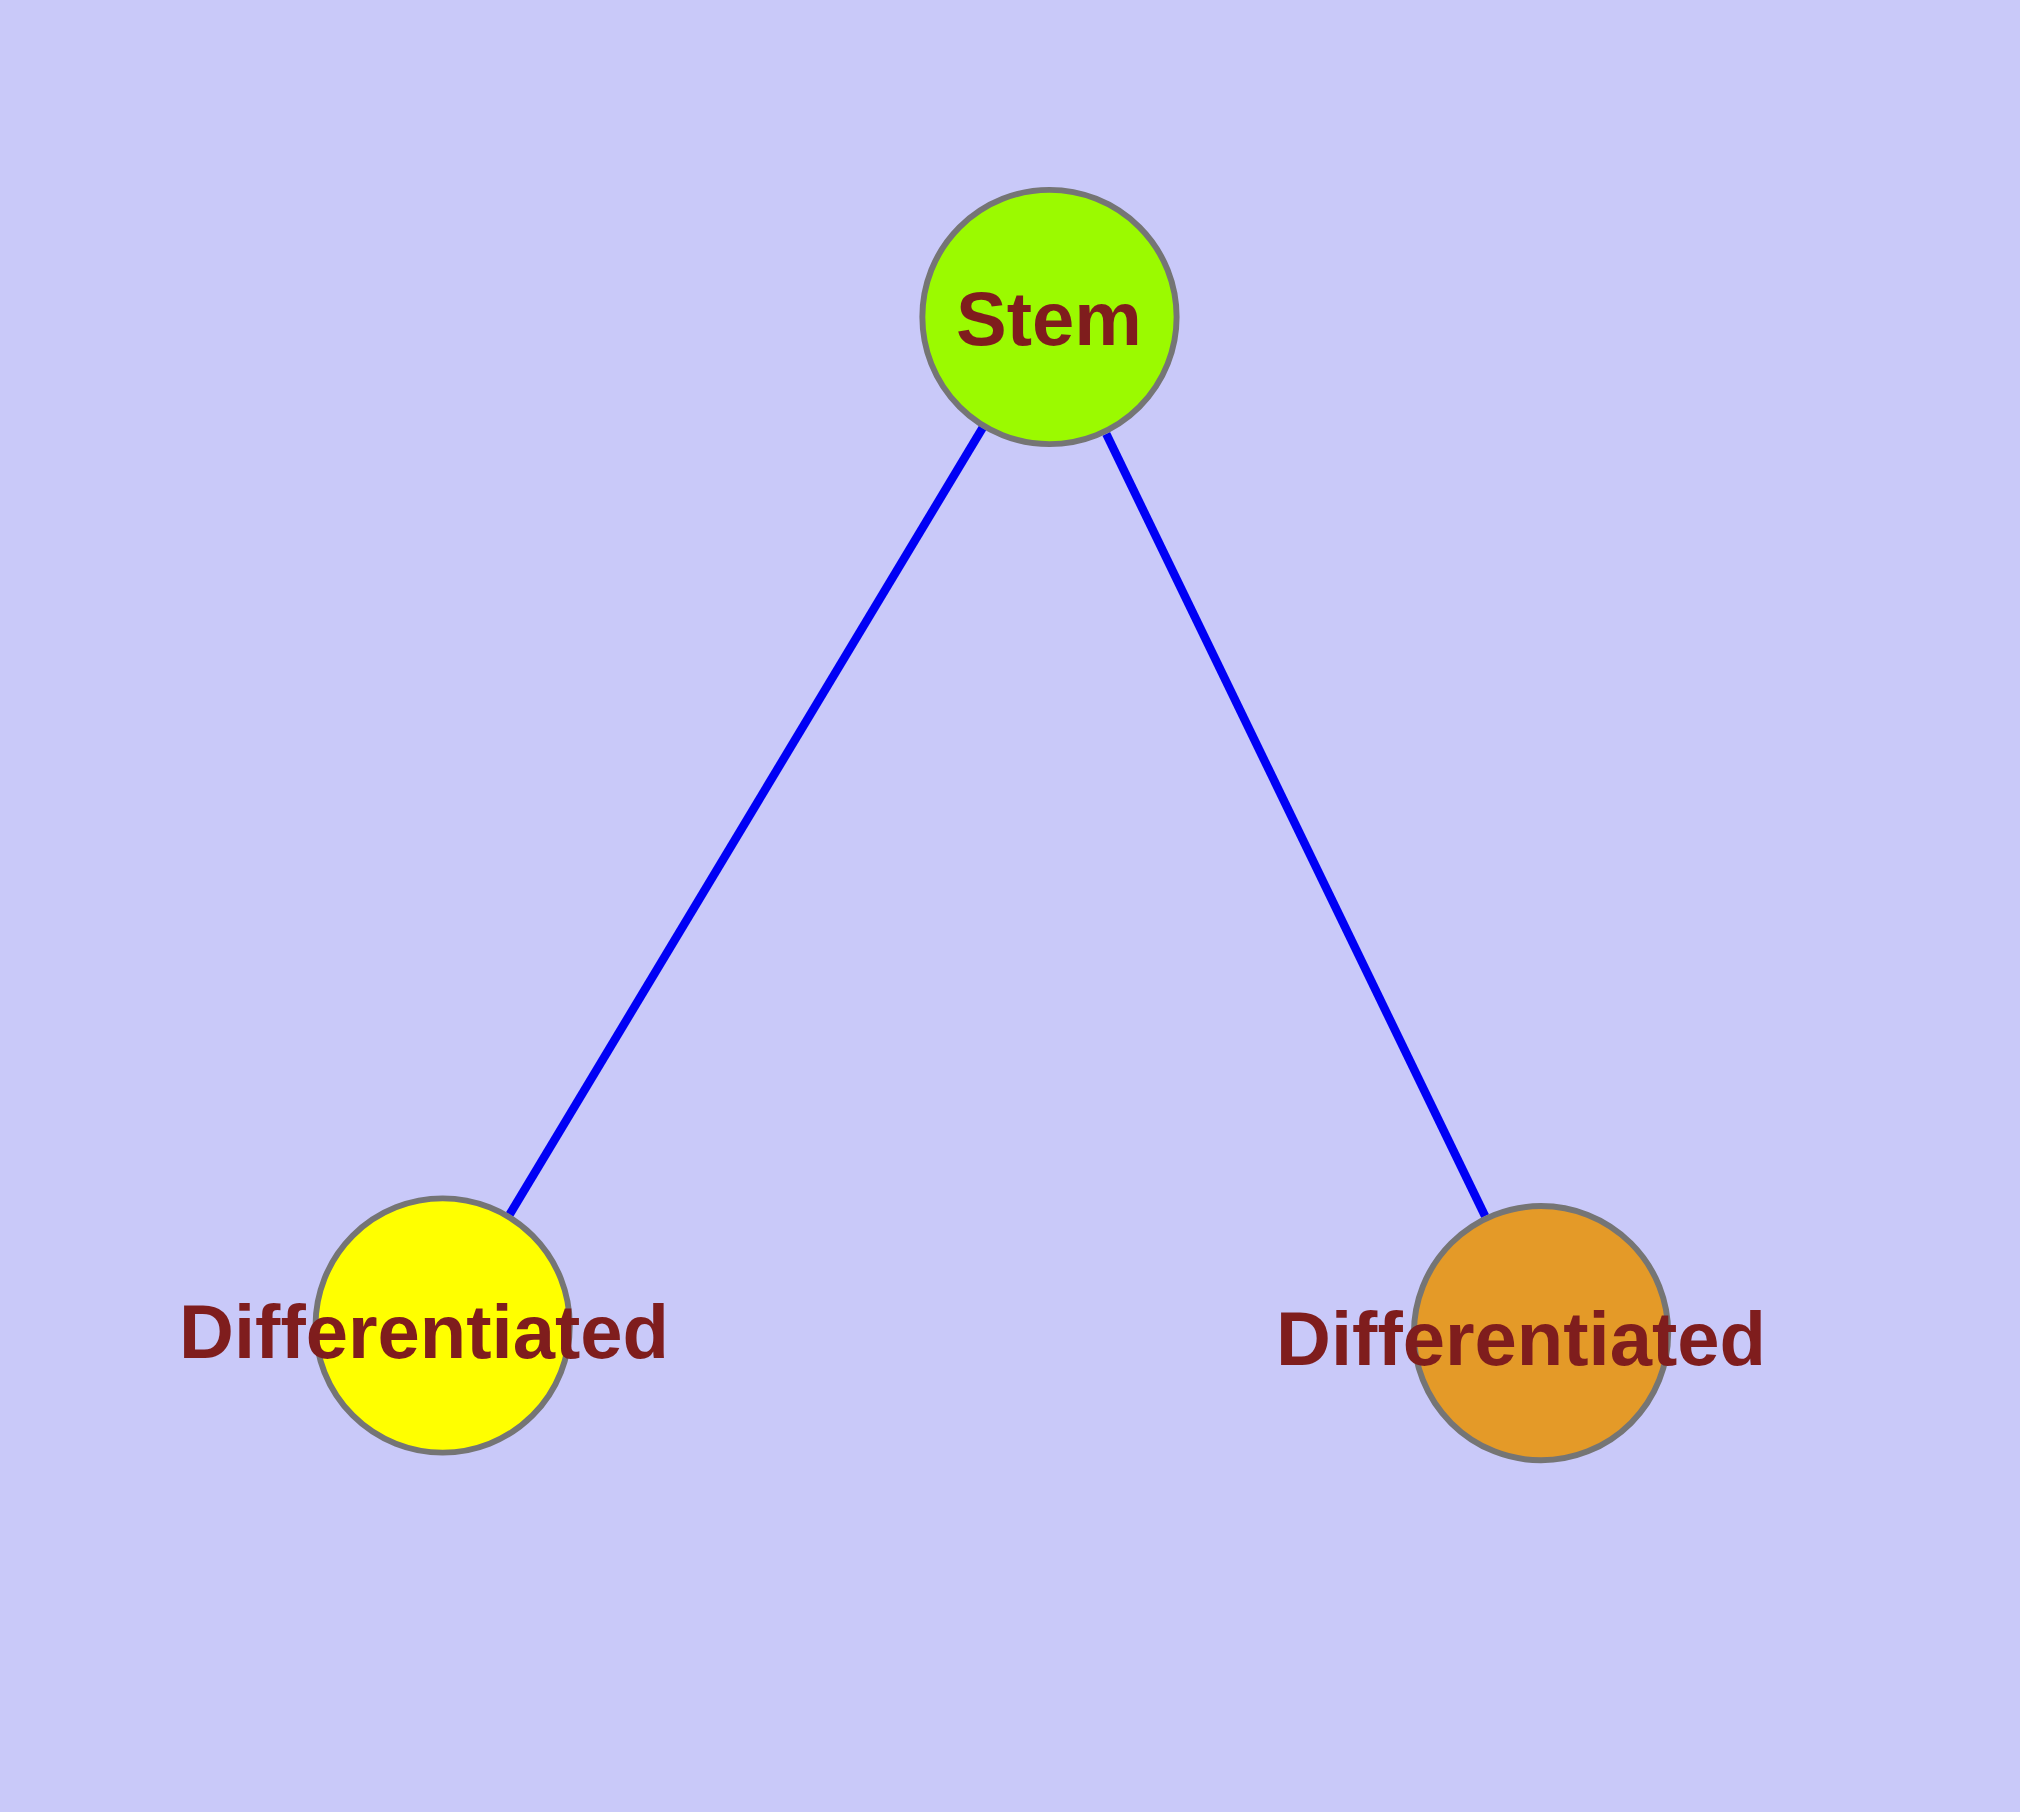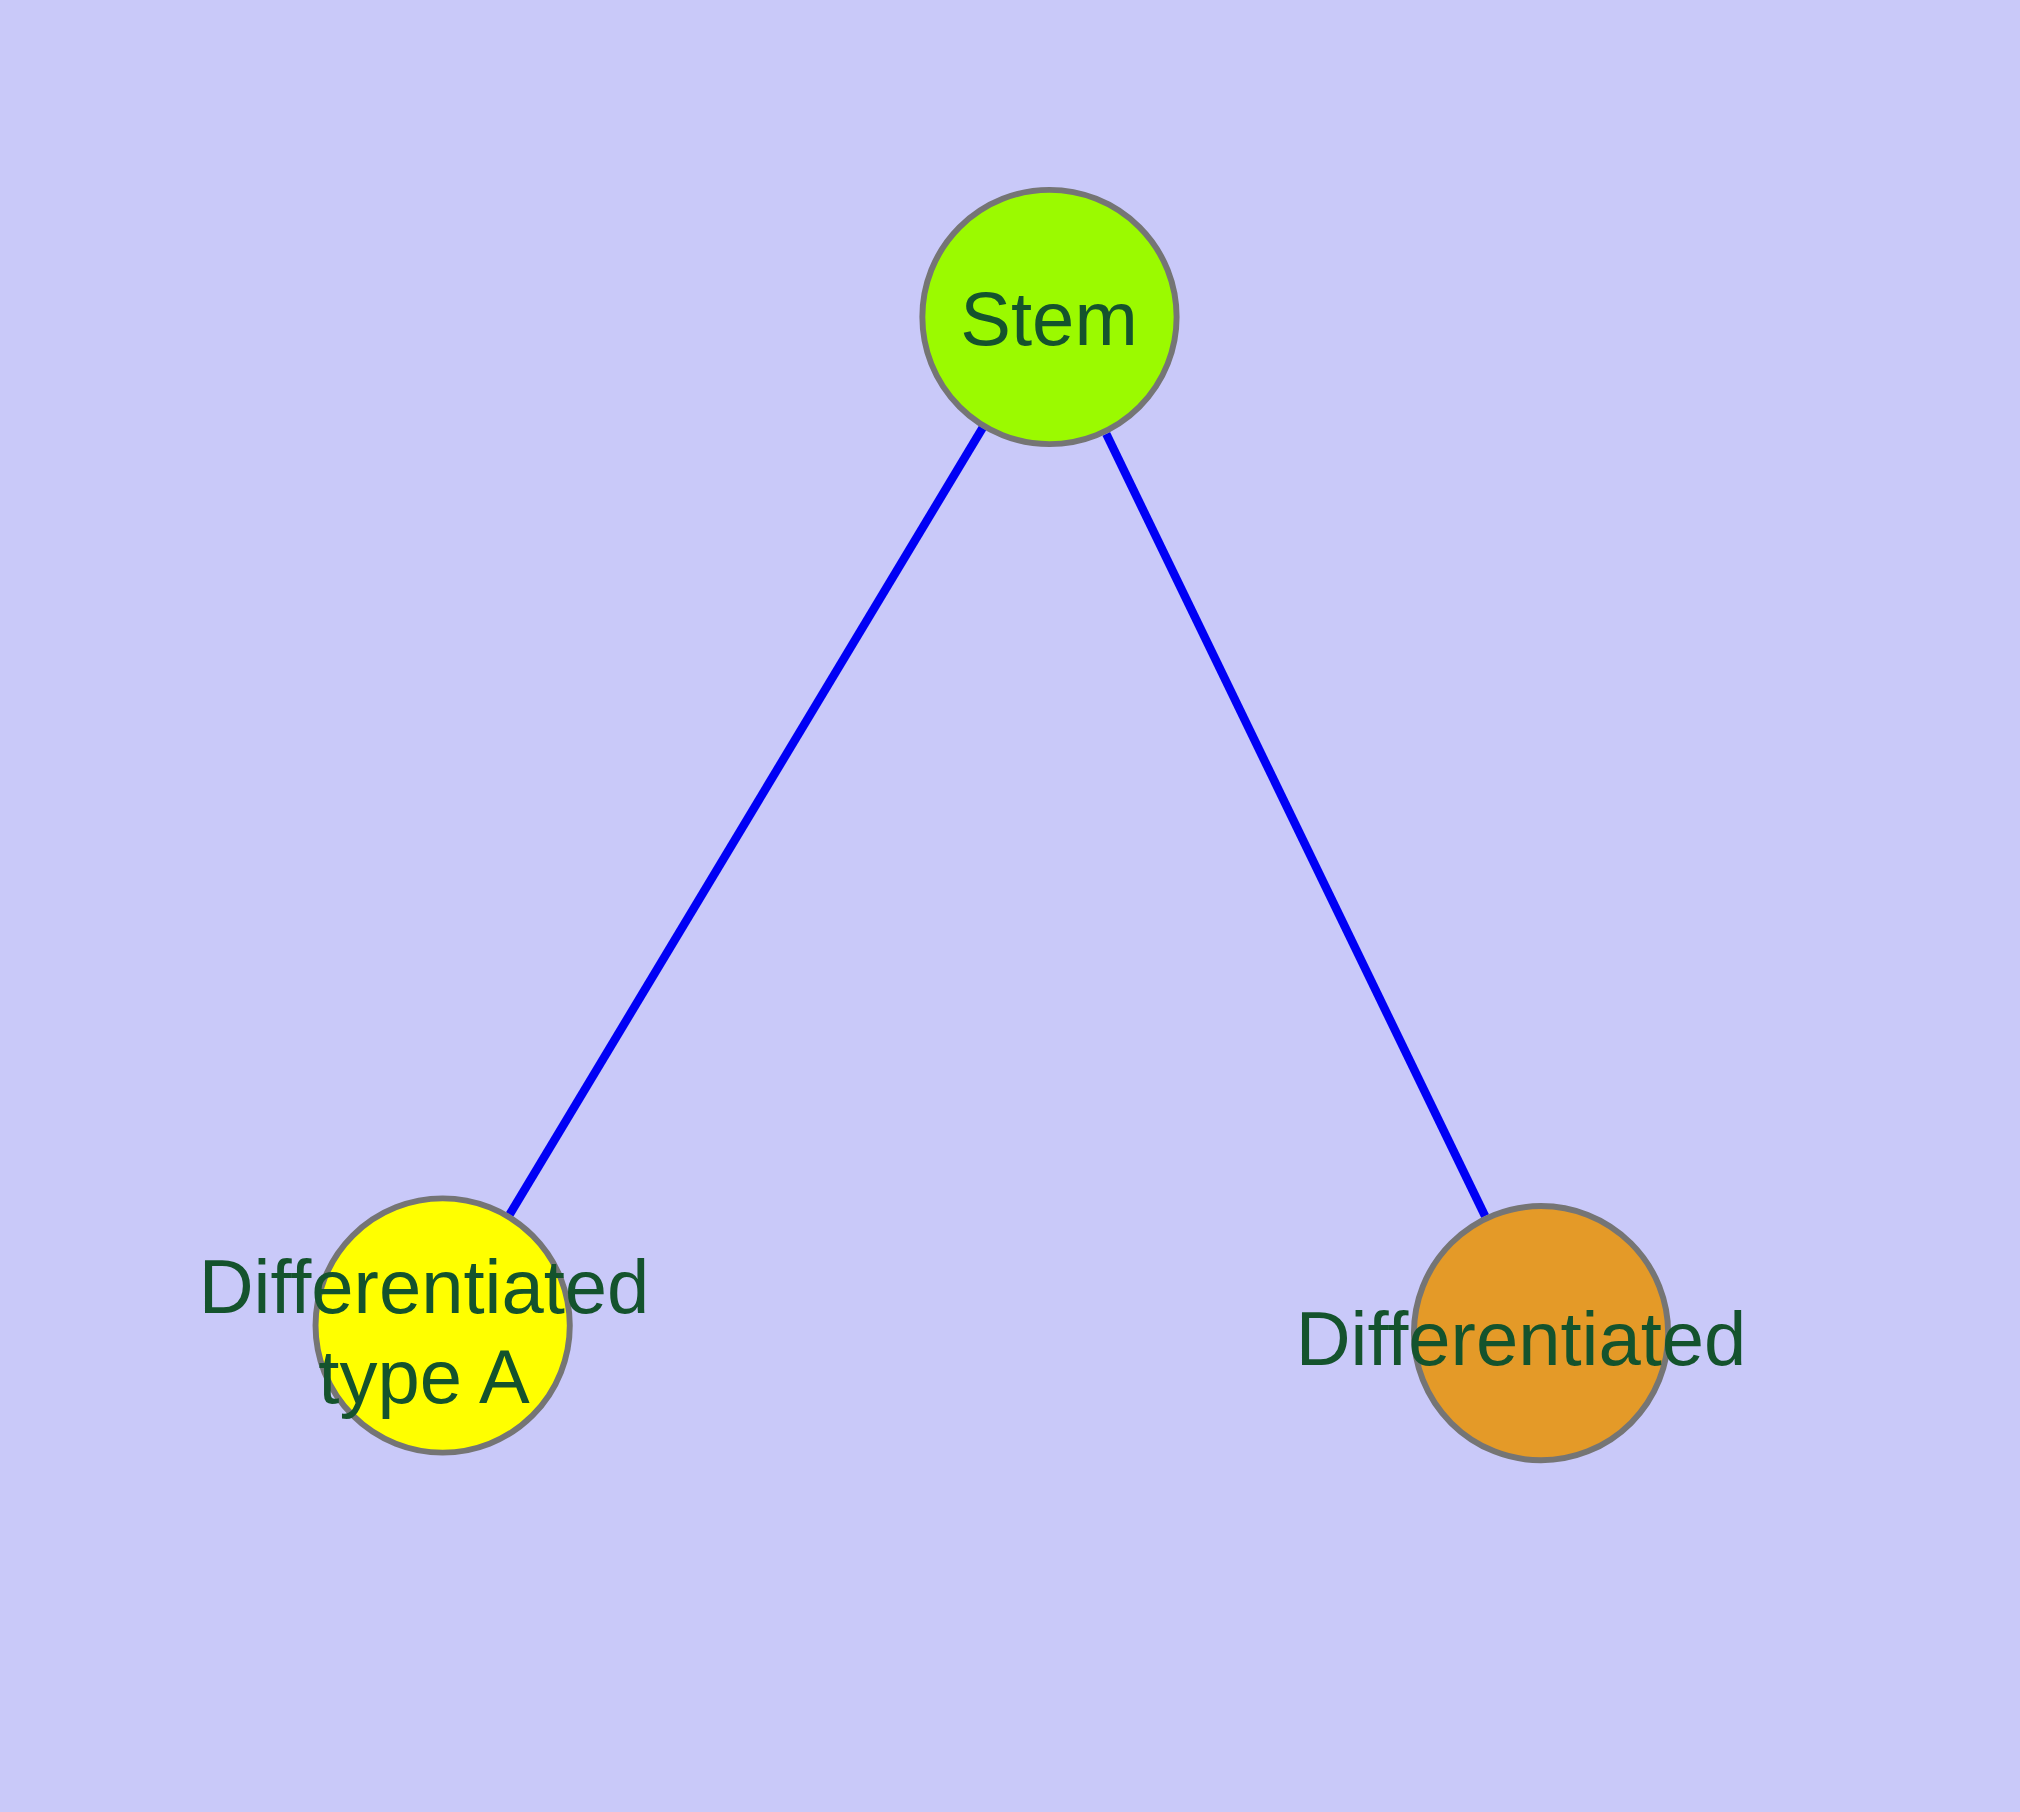--- a/index.html
+++ b/index.html
@@ -19,25 +19,25 @@
     position: absolute;
     left: 0;
     top: 0;
     width: 100%;
     height: 100%;
     display: block;
   }
   .node-label {
     position: absolute;
     transform: translate(-50%, -50%);
-    font-weight: normal;
+    font-weight: bold;
     font-size: 76px;
     line-height: 90px;
-    color: #14532d;
-    text-align: center;
+    color: #7f1d1d;
+    text-align: left;
     white-space: nowrap;
     pointer-events: none;
   }
 </style>
 </head>
 <body style="background: rgb(201, 201, 249);">
 
 <div class="canvas">
 
   <svg class="graph-svg" viewBox="0 0 2384 2138" xmlns="http://www.w3.org/2000/svg">
@@ -50,21 +50,20 @@
 
     <circle cx="522" cy="1564" r="150" stroke-width="7" fill="#FFFF00" stroke="#757575"></circle>
 
     <circle cx="1818" cy="1573" r="150" stroke-width="7" fill="#E49A28" stroke="#757575"></circle>
   </svg>
 
   <div class="node-label" style="left:1049px; top:319px">Stem</div>
 
   <div class="node-label" style="left:424px; top:1332px">
     <div>Differentiated</div>
-    <div>type A</div>
   </div>
 
   <div class="node-label" style="left:1521px; top:1339px">
     <div>Differentiated</div>
   </div>
 
 </div>
 
 
 </body></html>

